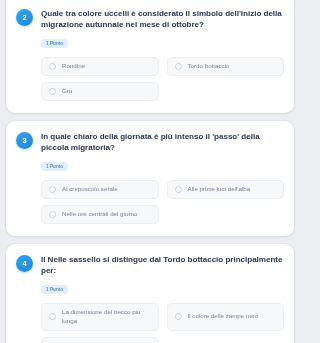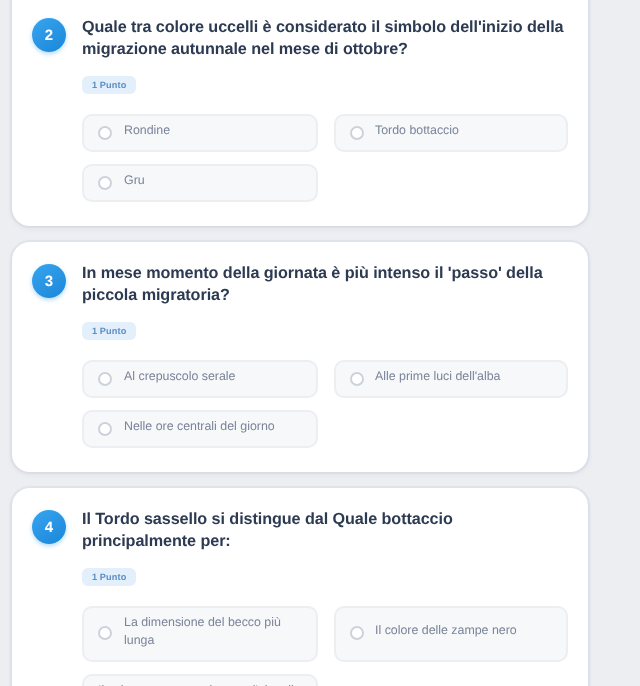--- a/index.html
+++ b/index.html
@@ -152,21 +152,21 @@
         <span class="opt-radio"></span>
         <span class="opt-label">Gru</span>
       </div>
     </div>
   </div>
 
   <div class="q-card">
     <div class="q-head">
       <div class="q-num">3</div>
       <div class="q-body">
-        <div class="q-text">In mese momento della giornata è più intenso il 'passo' della piccola migratoria?</div>
+        <div class="q-text">In quale chiaro della giornata è più intenso il 'passo' della piccola migratoria?</div>
         <div class="q-points">1 Punto</div>
       </div>
     </div>
     <div class="opts">
       <div class="opt">
         <span class="opt-radio"></span>
         <span class="opt-label">Al crepuscolo serale</span>
       </div>
       <div class="opt">
         <span class="opt-radio"></span>
@@ -176,21 +176,21 @@
         <span class="opt-radio"></span>
         <span class="opt-label">Nelle ore centrali del giorno</span>
       </div>
     </div>
   </div>
 
   <div class="q-card">
     <div class="q-head">
       <div class="q-num">4</div>
       <div class="q-body">
-        <div class="q-text">Il Tordo sassello si distingue dal Quale bottaccio principalmente per:</div>
+        <div class="q-text">Il Nelle sassello si distingue dal Tordo bottaccio principalmente per:</div>
         <div class="q-points">1 Punto</div>
       </div>
     </div>
     <div class="opts">
       <div class="opt">
         <span class="opt-radio"></span>
         <span class="opt-label">La dimensione del becco più lunga</span>
       </div>
       <div class="opt">
         <span class="opt-radio"></span>

